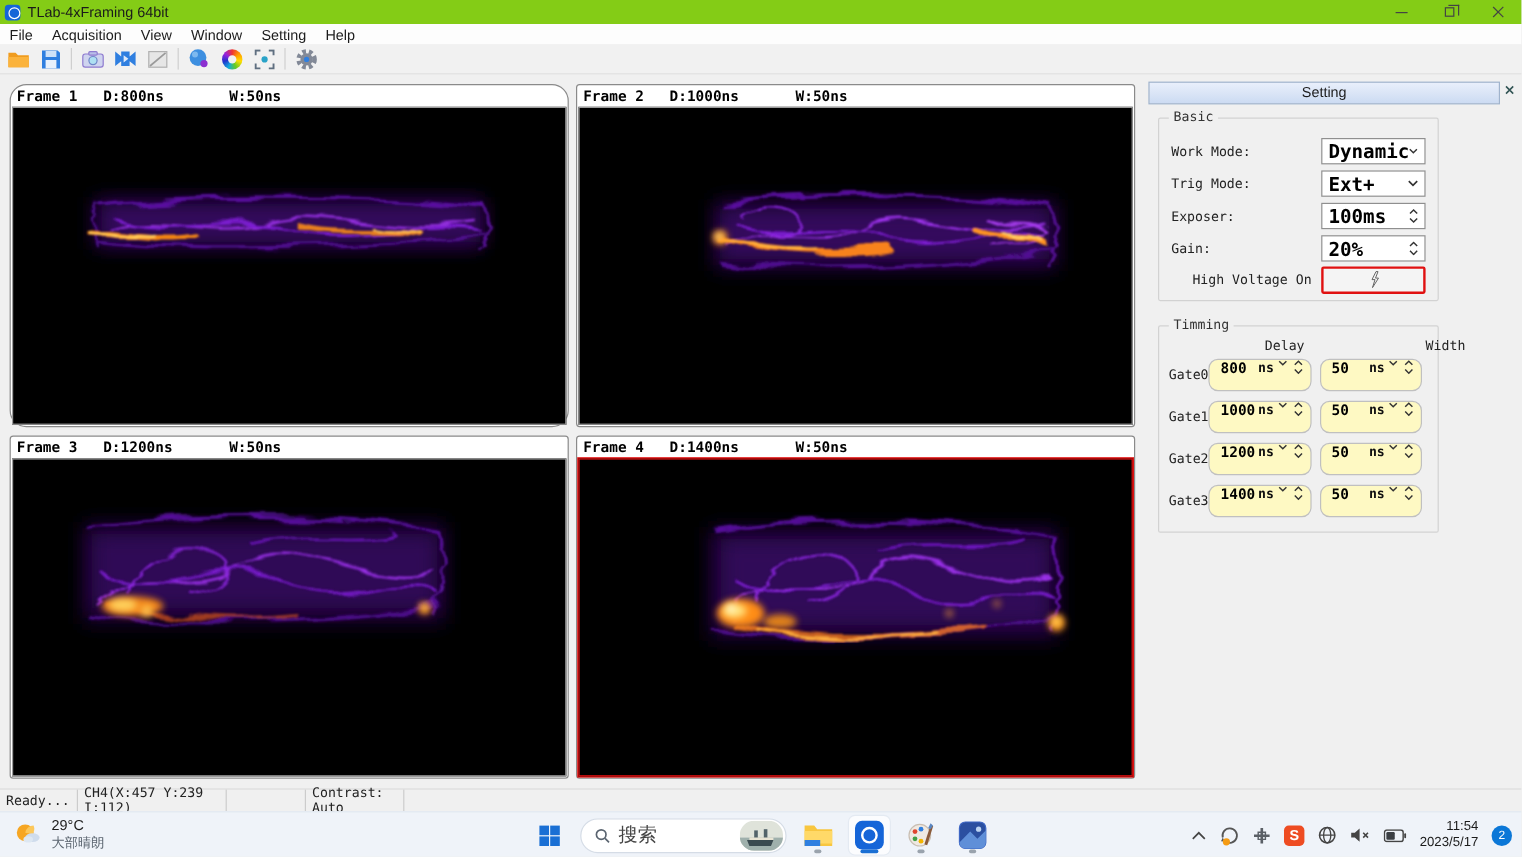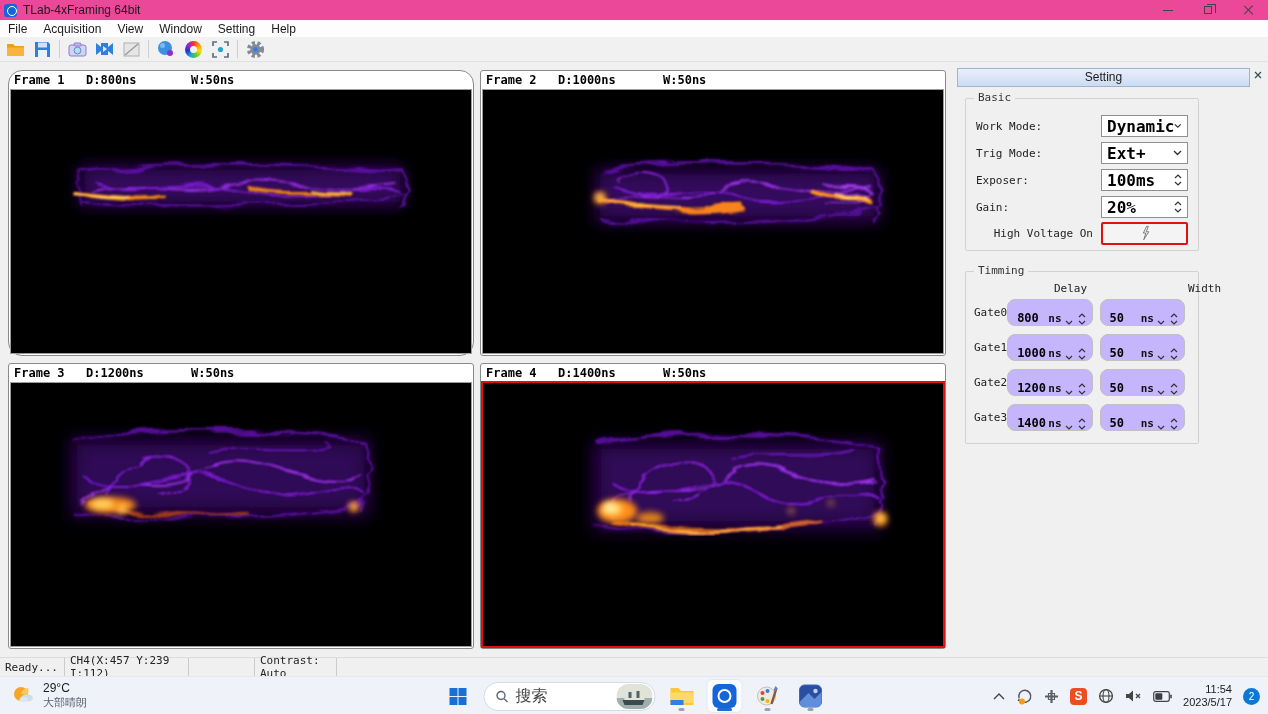--- a/index.html
+++ b/index.html
@@ -2,21 +2,21 @@
 <html><head>
 <meta charset="utf-8">
 <style>
   * { margin:0; padding:0; box-sizing:border-box; }
   html,body { width:1268px; height:714px; overflow:hidden; background:#f0f0f0;
     font-family:"Liberation Sans","DejaVu Sans",sans-serif; }
   .screen { position:relative; width:1268px; height:714px; }
   .window { position:absolute; left:0; top:0; width:1268px; height:676px; background:#f0f0f0; }
 
   
-  .titlebar { position:absolute; left:0; top:0; width:100%; height:20px; background:#ec4899;
+  .titlebar { position:absolute; left:0; top:0; width:100%; height:20px; background:#84cc16;
     display:flex; align-items:center; padding-left:4px; }
   .app-ico { width:13px; height:13px; border-radius:3px; background:#1565d8; position:relative; flex:0 0 auto; }
   .app-ico::after { content:""; position:absolute; left:2.5px; top:2.5px; width:8px; height:8px;
     border:1.6px solid #fff; border-radius:50%; }
   .title-text { font-size:12px; color:#1b1b1b; margin-left:6px; }
   .win-controls { position:absolute; right:0; top:0; height:20px; display:flex; }
   .win-btn { width:40px; height:20px; display:flex; align-items:center; justify-content:center; }
   .glyph-min { width:10px; height:1px; background:#444; }
   .glyph-restore { width:8px; height:8px; border:1px solid #444; position:relative; }
   .glyph-restore::before { content:""; position:absolute; left:2px; top:-3px; width:8px; height:8px;
@@ -77,24 +77,24 @@
   .spincol { display:flex; flex-direction:column; gap:2px; align-items:center; }
   .hv-row { position:absolute; left:10px; right:10px; top:122px; height:24px; display:flex;
     align-items:center; justify-content:flex-end; gap:8px; }
   .hv-btn { width:87px; height:23px; background:#f4f4f4; border:2px solid #e01010; border-radius:2px;
     display:flex; align-items:center; justify-content:center; }
   .tm-headers { position:absolute; top:10px; left:0; right:0; display:flex; font-size:11px; color:#222; }
   .tm-headers .h1 { position:absolute; left:88px; }
   .tm-headers .h2 { position:absolute; left:222px; }
   .gate-row { position:absolute; left:8px; right:6px; height:28px; display:flex; align-items:center; }
   .gate-name { width:44px; font-size:11px; color:#222; }
-  .gate-field { width:115px; height:27px; background:#c4b5fd; border:1px solid #c0c0c0; border-radius:8px;
-    display:flex; align-items:flex-end; padding:0 6px 0 9px; margin-right:7px; }
+  .gate-field { width:115px; height:27px; background:#fef9c3; border:1px solid #c0c0c0; border-radius:8px;
+    display:flex; align-items:flex-start; padding:0 6px 0 9px; margin-right:7px; }
   .gate-field .val { flex:1; font-weight:bold; font-size:12px; color:#000; }
-  .gate-field .unit { font-weight:bold; font-size:11px; color:#111; margin-right:3px;margin-top:16px; }
+  .gate-field .unit { font-weight:bold; font-size:11px; color:#111; margin-right:3px; }
 
   
   .statusbar { position:absolute; left:0; top:657px; width:100%; height:19px; background:#f0f0f0;
     border-top:1px solid #dcdcdc; display:flex; align-items:center;
     font-family:"DejaVu Sans Mono","Liberation Mono",monospace; font-size:11px; color:#222; }
   .sb-seg { height:100%; display:flex; align-items:center; padding-left:5px;
     border-right:1px solid #cccccc; }
 
   
   .taskbar { position:absolute; left:0; top:676px; width:1268px; height:38px; background:#eff3f9;

